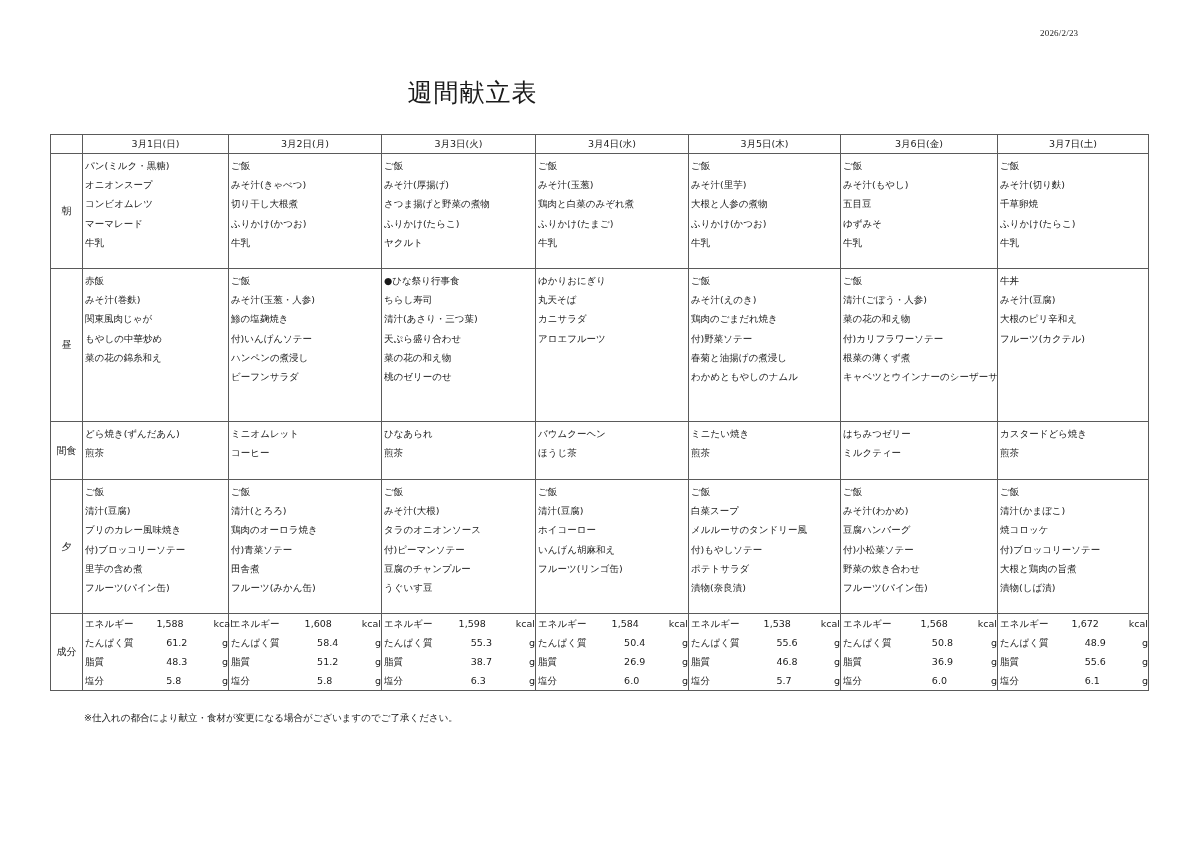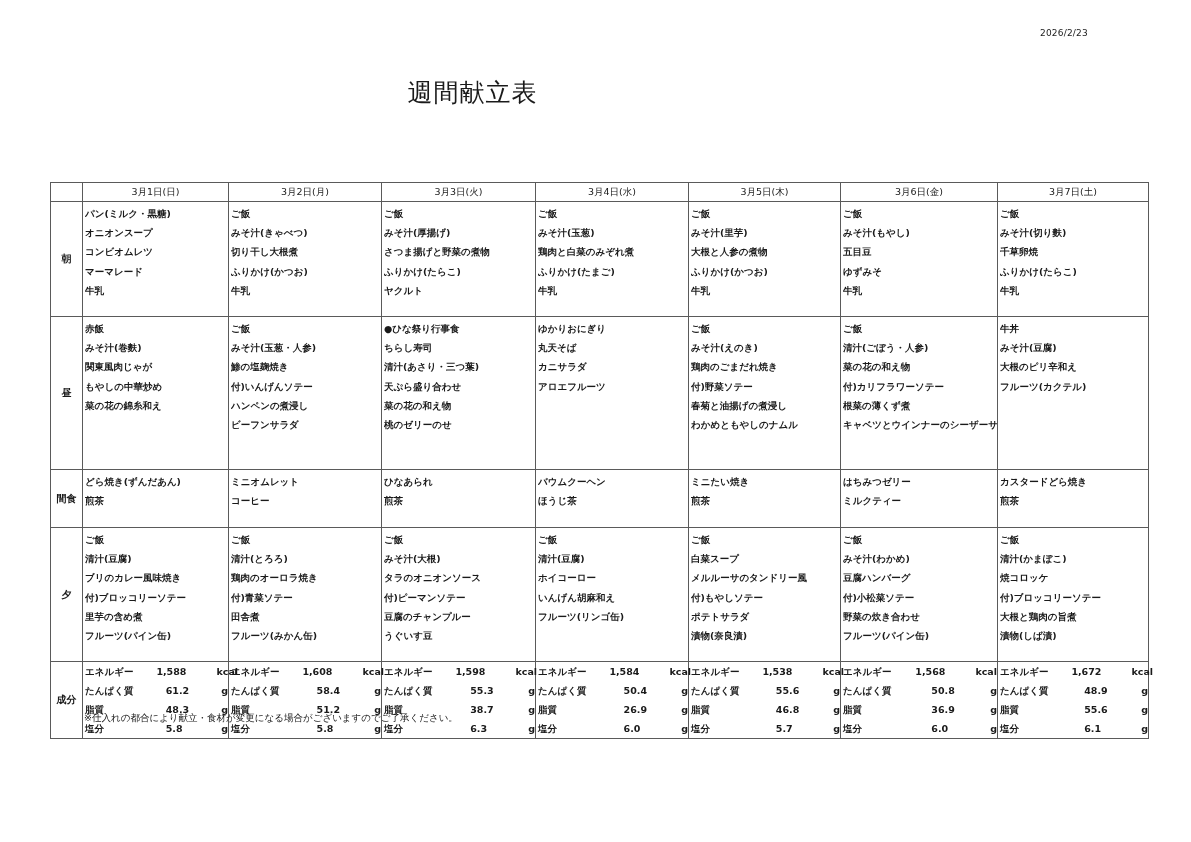--- a/index.html
+++ b/index.html
@@ -1,23 +1,23 @@
 <!DOCTYPE html>
 <html><head>
 <meta charset="utf-8">
 <style>
   html, body { margin:0; padding:0; background:#ffffff; }
   body { width:1191px; height:842px; position:relative; overflow:hidden;
          font-family:"DejaVu Sans", "Liberation Sans", sans-serif; color:#1a1a1a; }
-  .date { position:absolute; left:1040px; top:28px; font-size:9px; letter-spacing:0.2px; }
+  .date { position:absolute; left:1040px; top:28px; font-size:9px; letter-spacing:0.2px;font-family:Liberation Serif, serif; }
   .title { position:absolute; left:0; width:945px; top:76px; text-align:center;
            font-size:25px; font-weight:normal; letter-spacing:1px; }
   table.menu { position:absolute; left:50px; top:134px; border-collapse:collapse;
-               table-layout:fixed; width:1098px;margin-top:48px; }
-  table.menu td, table.menu th { border:1px solid #5a5a5a; padding:0; vertical-align:top;font-weight:bold; }
+               table-layout:fixed; width:1098px; }
+  table.menu td, table.menu th { border:1px solid #5a5a5a; padding:0; vertical-align:top; }
   table.menu th { font-weight:normal; font-size:9.5px; height:18px; text-align:center;
                   vertical-align:middle; }
   td.label { text-align:center; vertical-align:middle !important; font-size:10px; }
   .cell { padding:2px 0 0 2px; }
   .item { font-size:9.5px; line-height:19.2px; height:19.2px; white-space:nowrap; overflow:hidden; }
   .nut { display:flex; font-size:9.5px; line-height:19px; height:19px; white-space:nowrap; padding-left:2px;gap:23px; }
   .nut .n-label { width:86px; }
   .nut .n-val { width:38px; text-align:left; }
   .nut .n-unit { padding-left:7px; }
   .footnote { position:absolute; left:84px; top:712px; font-size:9.5px; }

